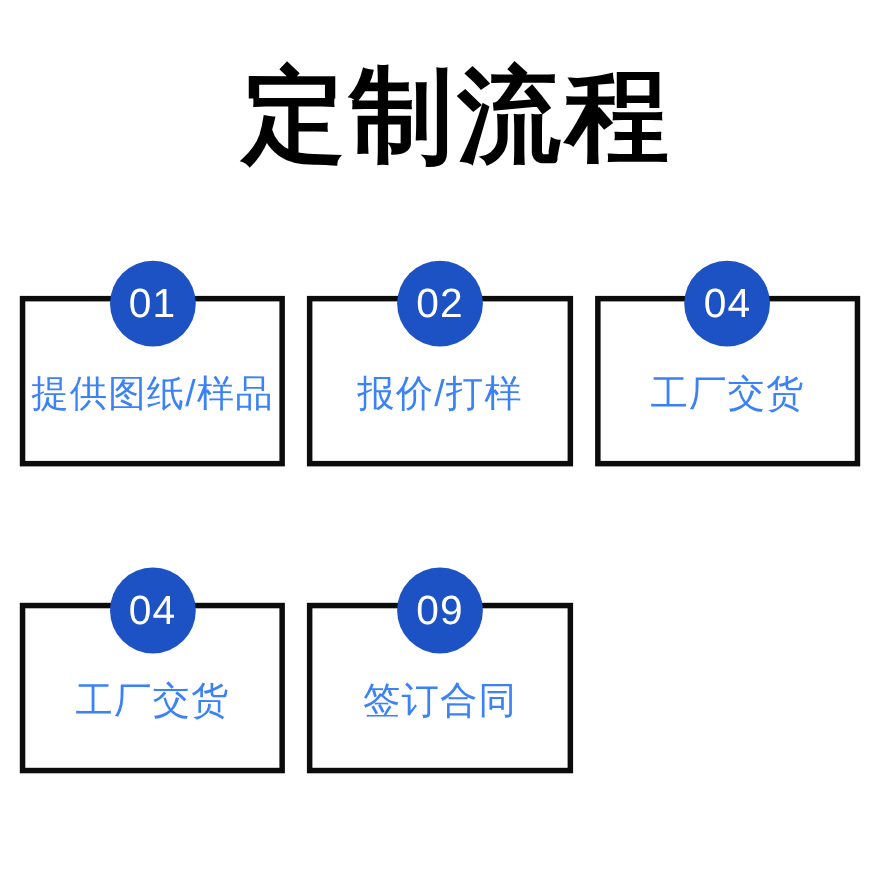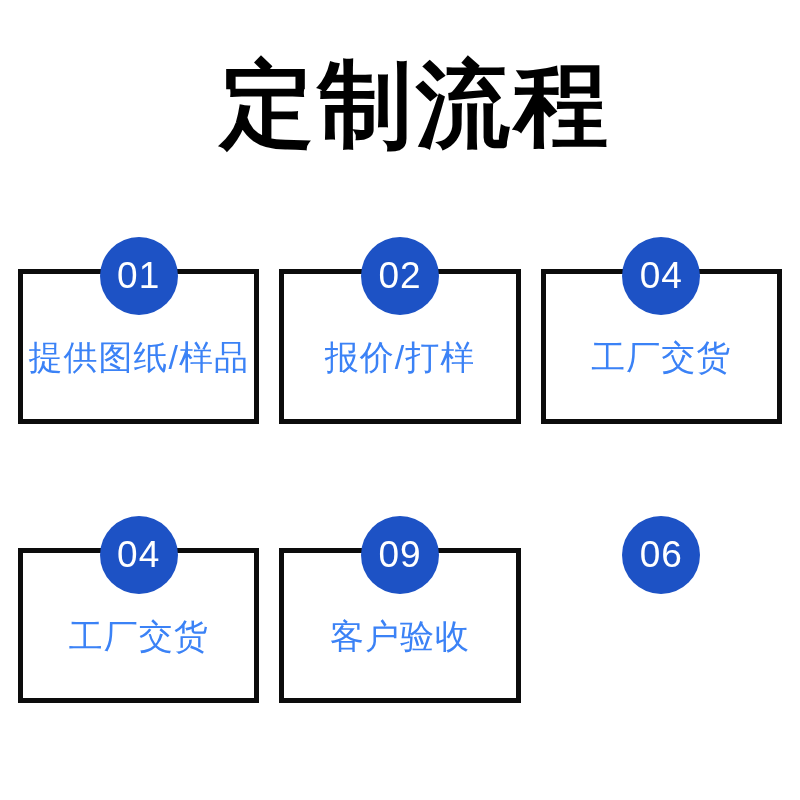--- a/index.html
+++ b/index.html
@@ -92,25 +92,24 @@
       <div class="step">
         <div class="badge">04</div>
         <div class="box">
           <span class="label">工厂交货</span>
         </div>
       </div>
 
       <div class="step">
         <div class="badge">09</div>
         <div class="box">
-          <span class="label">客户验收</span>
+          <span class="label">签订合同</span>
         </div>
       </div>
 
       <div class="step">
-        <div class="badge">06</div>
       </div>
 
     </div>
 
   </div>
 
 </div>
 
 </body></html>

